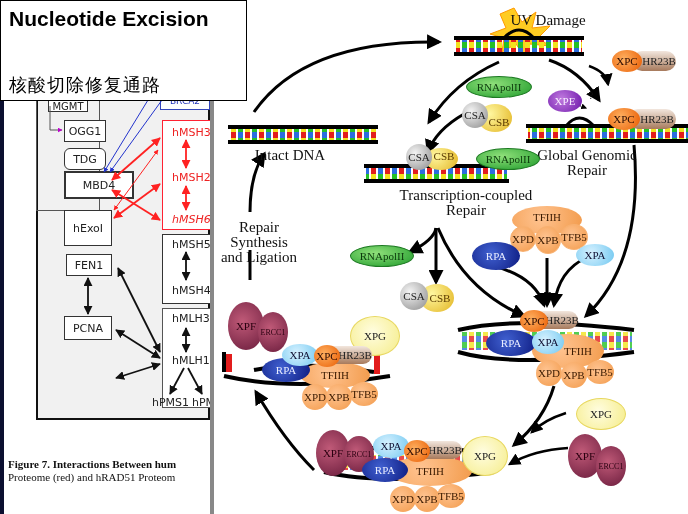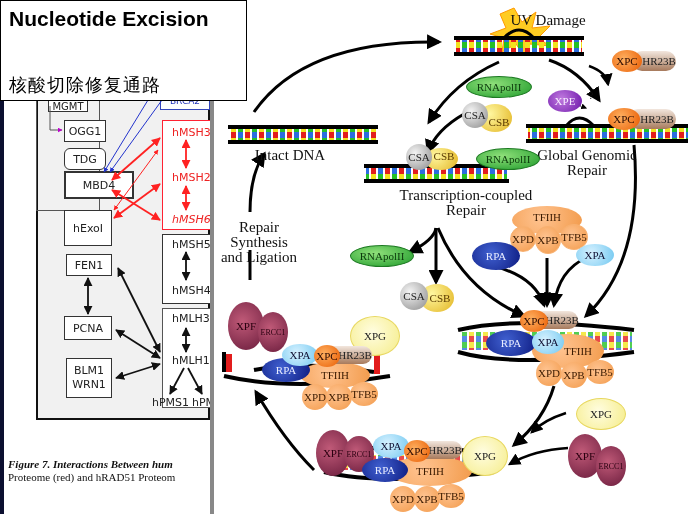--- a/index.html
+++ b/index.html
@@ -12,21 +12,21 @@
   
   #fig-panel { left:0; top:100px; width:214px; height:414px; background:#fff; }
   #fig-left-bar { left:0; top:100px; width:4px; height:414px; background:#0b0f30; }
   #fig-right-bar { left:210px; top:0; width:4px; height:514px; background:#888; }
   #fig-inner { left:36px; top:100px; width:174px; height:320px; background:#f1f1f1; border:2px solid #111; border-top:none; box-sizing:border-box; }
   .pbox { position:absolute; background:#fff; border:1.5px solid #333; font-family:"DejaVu Sans", sans-serif; font-size:11px; color:#222; display:flex; align-items:center; justify-content:center; text-align:center; box-sizing:border-box; }
   .pbox.red { border-color:#f23; color:#e22; }
   .plabel { position:absolute; font-family:"DejaVu Sans", sans-serif; font-size:11px; color:#222; }
   .plabel.red { color:#e22; }
   #caption { left:8px; top:458px; width:202px; font-size:11px; line-height:13px; color:#111; white-space:nowrap; overflow:hidden; }
-  #caption b { font-weight:bold;font-style:italic; }
+  #caption b { font-weight:bold; }
   
   .dlabel { position:absolute; font-family:"Liberation Serif", serif; font-size:15px; color:#111; text-align:center; line-height:15px; }
   .prot { position:absolute; border-radius:50%; display:flex; align-items:center; justify-content:center; font-family:"Liberation Serif", serif; font-size:11px; color:#222; box-sizing:border-box; }
   .green { background:radial-gradient(ellipse at 40% 35%, #8fe07a, #1e9a2a); border:1px solid #1d7a22; color:#0c3a0c; }
   .gray { background:radial-gradient(circle at 35% 35%, #f4f4f4, #8a8a8a); color:#222; }
   .yellow { background:radial-gradient(circle at 35% 35%, #fff7a0, #e2b420); color:#5a3a00; }
   .paleyellow { background:radial-gradient(circle at 45% 40%, #fffde0, #f5ec88); border:1px solid #e8d860; }
   .orange { background:radial-gradient(circle at 40% 40%, #ffc390, #f29a4a); color:#3a1a00; }
   .darkorange { background:radial-gradient(circle at 40% 40%, #ffb060, #e85a00); color:#2a0a00; }
   .tan { background:linear-gradient(#f2e6dd, #a77a5c); border-radius:10px; color:#222; }
@@ -70,24 +70,20 @@
   <div class="pbox" style="left:124px;top:134px;width:50px;height:70px;"></div>
   <div class="plabel" style="left:134px;top:138px;">hMSH5</div>
   <div class="plabel" style="left:134px;top:184px;">hMSH4</div>
 
   <div class="pbox" style="left:28px;top:154px;width:46px;height:22px;">
       <span>FEN1</span>
     </div>
   <div class="pbox" style="left:26px;top:216px;width:48px;height:24px;">
       <span>PCNA</span>
     </div>
-  <div class="pbox" style="left:28px;top:258px;width:46px;height:40px;flex-direction:column;line-height:14px;">
-    <span>BLM1</span>
-    <span>WRN1</span>
-  </div>
 
   <div class="pbox" style="left:124px;top:208px;width:52px;height:100px;border-color:#555;"></div>
   <div class="plabel" style="left:134px;top:212px;">hMLH3</div>
   <div class="plabel" style="left:134px;top:254px;">hMLH1</div>
   <div class="plabel" style="left:114px;top:296px;">hPMS1</div>
   <div class="plabel" style="left:154px;top:296px;">hPM</div>
 
   <svg class="abs" style="left:0;top:0;" width="174" height="320">
     <defs>
       <marker id="ar-r" viewBox="0 0 10 10" refX="9" refY="5" markerWidth="5" markerHeight="5" orient="auto-start-reverse">

